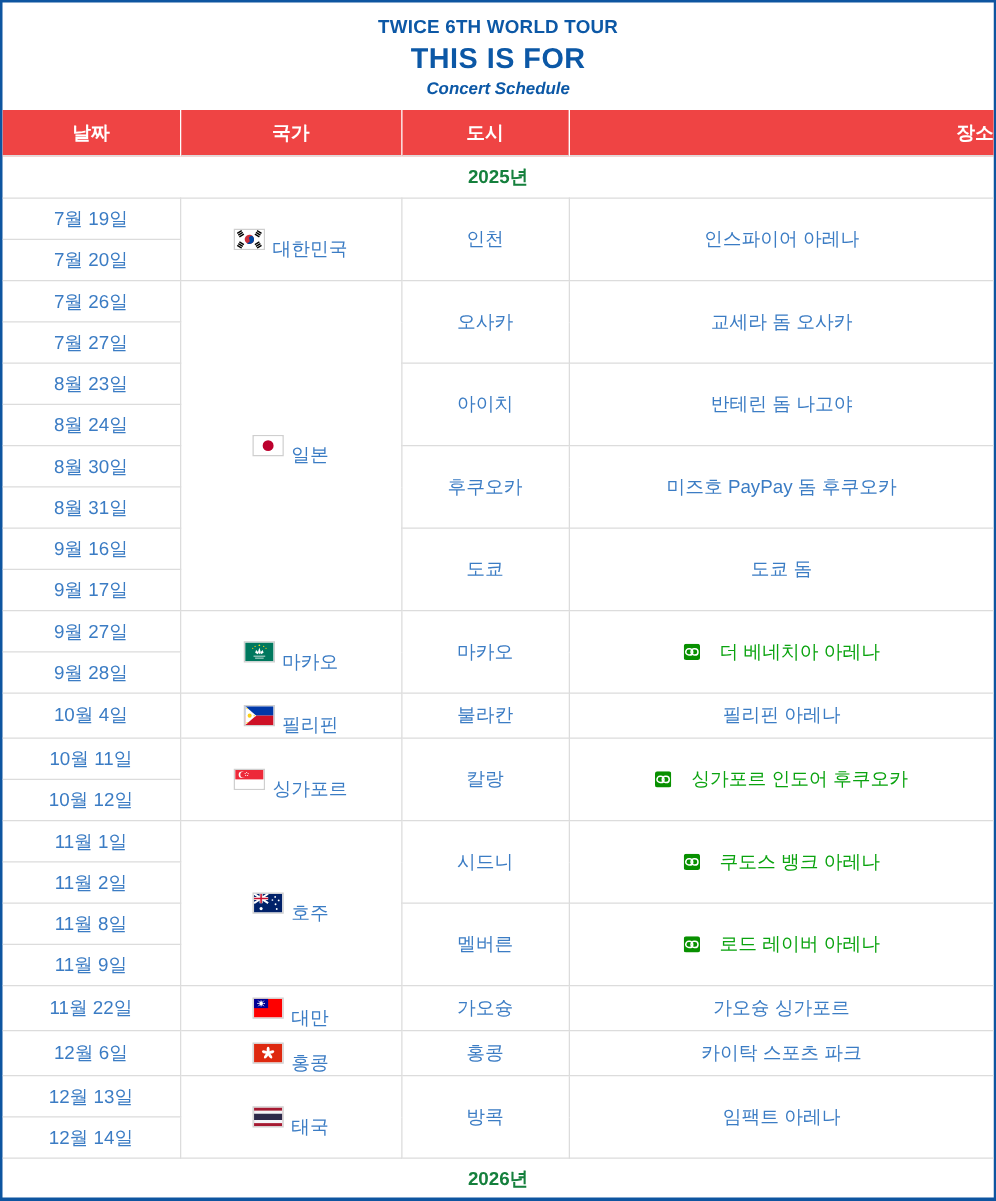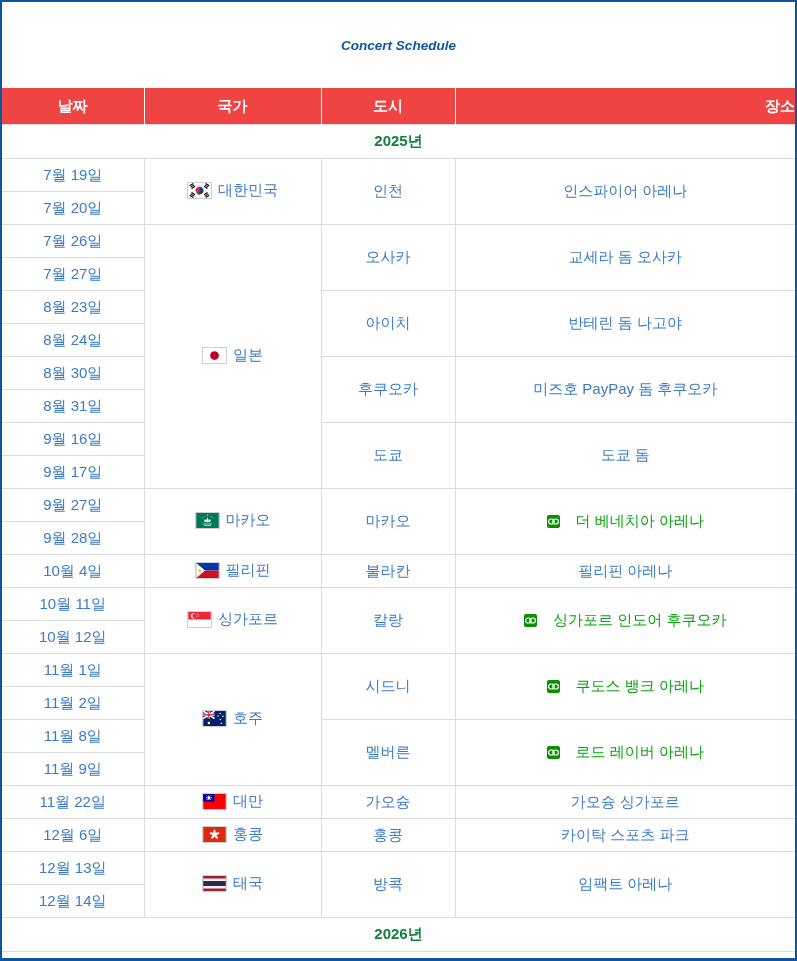--- a/index.html
+++ b/index.html
@@ -9,31 +9,33 @@
   .tour-line{font-size:15px;font-weight:700;letter-spacing:.2px;}
   .tour-title{font-size:23px;font-weight:700;letter-spacing:.4px;}
   .tour-sub{font-size:13.5px;font-weight:700;font-style:italic;}
   table{width:100%;border-collapse:collapse;table-layout:fixed;}
   th{background:#ef4444;color:#fff;font-size:15px;font-weight:700;height:36px;border-right:1px solid #fdfdfd;padding:0;}
   th:last-child{border-right:none;text-align:right;}
   td{border:1px solid #dcdcdc;text-align:center;font-size:15px;height:32px;padding:0;color:#3b7cc4;}
   td:first-child{border-left:none;}
   td:last-child{border-right:none;}
   tr.year-row td{border-left:none;border-right:none;font-weight:700;color:#15803d;font-size:15px;height:33px;}
-  .link{color:#3b7cc4;cursor:pointer;text-decoration:none;}
+  .link{color:#3b7cc4;cursor:pointer;text-decoration:none;margin-top:16px;}
   .ext-link{color:#0aa30f;cursor:pointer;display:inline-flex;align-items:center;gap:16px;justify-content:center;}
   .country-wrap{display:inline-flex;align-items:center;cursor:pointer;text-align:center;}
   .flag{border:1px solid #cfcfcf;margin-right:6px;flex:0 0 auto;display:block;}
   .ext{display:block;flex:0 0 auto;}
 </style>
 </head>
 <body>
 
 <div class="page">
   <div class="title-block">
+    <div class="tour-line">TWICE 6TH WORLD TOUR</div>
+    <div class="tour-title">THIS IS FOR</div>
     <div class="tour-sub">Concert Schedule</div>
   </div>
   <table>
     <colgroup>
       <col style="width:142px">
         <col style="width:177px">
         <col style="width:134px">
         <col>
     </colgroup>
     <thead>

